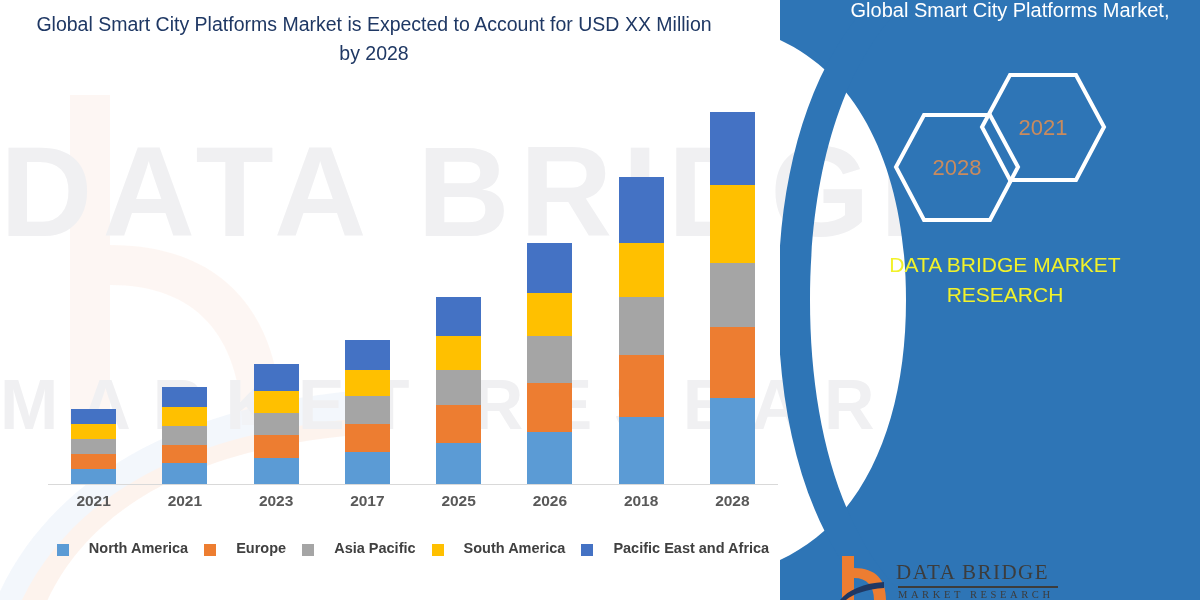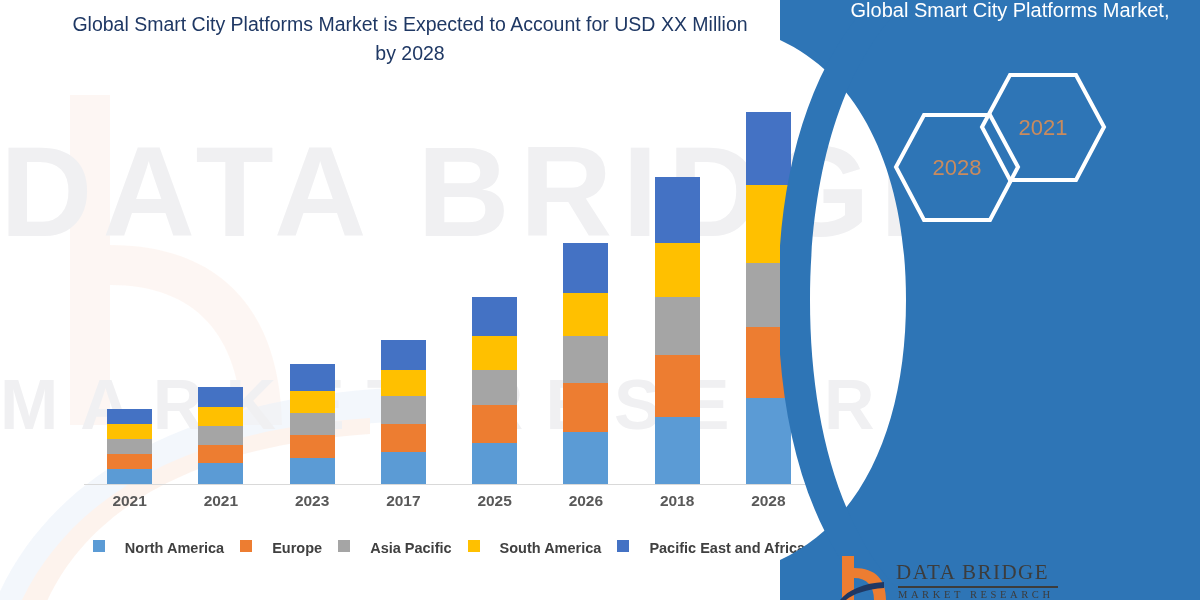--- a/index.html
+++ b/index.html
@@ -64,21 +64,20 @@
     line-height: 1;
   }
 
   
   .chart-panel {
     position: absolute;
     left: 0;
     top: 0;
     width: 900px;
     height: 600px;
-    margin-left: 36px;
   }
 
   .chart-title {
     position: absolute;
     left: 24px;
     top: 10px;
     width: 700px;
     text-align: center;
     font-size: 19.5px;
     line-height: 1.5;
@@ -156,21 +155,21 @@
     top: 540px;
     width: 730px;
     display: flex;
     justify-content: center;
     align-items: center;
     gap: 16px;
     flex-wrap: nowrap;
   }
   .legend-item {
     display: flex;
-    align-items: flex-start;
+    align-items: flex-end;
     gap: 20px;
     white-space: nowrap;
   }
   .legend-swatch {
     width: 12px;
     height: 12px;
     flex: 0 0 auto;
   }
   .legend-label {
     font-size: 14.5px;
@@ -428,20 +427,24 @@
         <div class="hex-label" style="top:45px;">2028</div>
       </div>
       <div class="hex" style="left:198px; top:-8px; width:130px; height:115px;">
         <svg width="130" height="115" viewBox="0 0 130 115" aria-hidden="true">
           <polygon points="32,5 98,5 126,57 98,110 32,110 4,57" fill="none" stroke="#ffffff" stroke-width="4"></polygon>
         </svg>
         <div class="hex-label" style="top:45px;">2021</div>
       </div>
     </div>
 
+    <div class="brand-name">
+      <div>DATA BRIDGE MARKET</div>
+      <div>RESEARCH</div>
+    </div>
   </div>
 
   <div class="logo">
     <svg class="logo-mark" width="48" height="44" viewBox="0 0 48 44" aria-hidden="true">
       <path d="M2 0 L14 0 L14 44 L2 44 Z" fill="#ED7D31"></path>
       <path d="M14 12 C36 12 46 24 46 44 L34 44 C34 30 27 22 14 22 Z" fill="#ED7D31"></path>
       <path d="M0 44 C8 34 24 27 44 26 L44 32 C27 33 13 38 6 44 Z" fill="#1F3864"></path>
     </svg>
     <div class="logo-text">DATA BRIDGE</div>
     <div class="logo-rule"></div>

